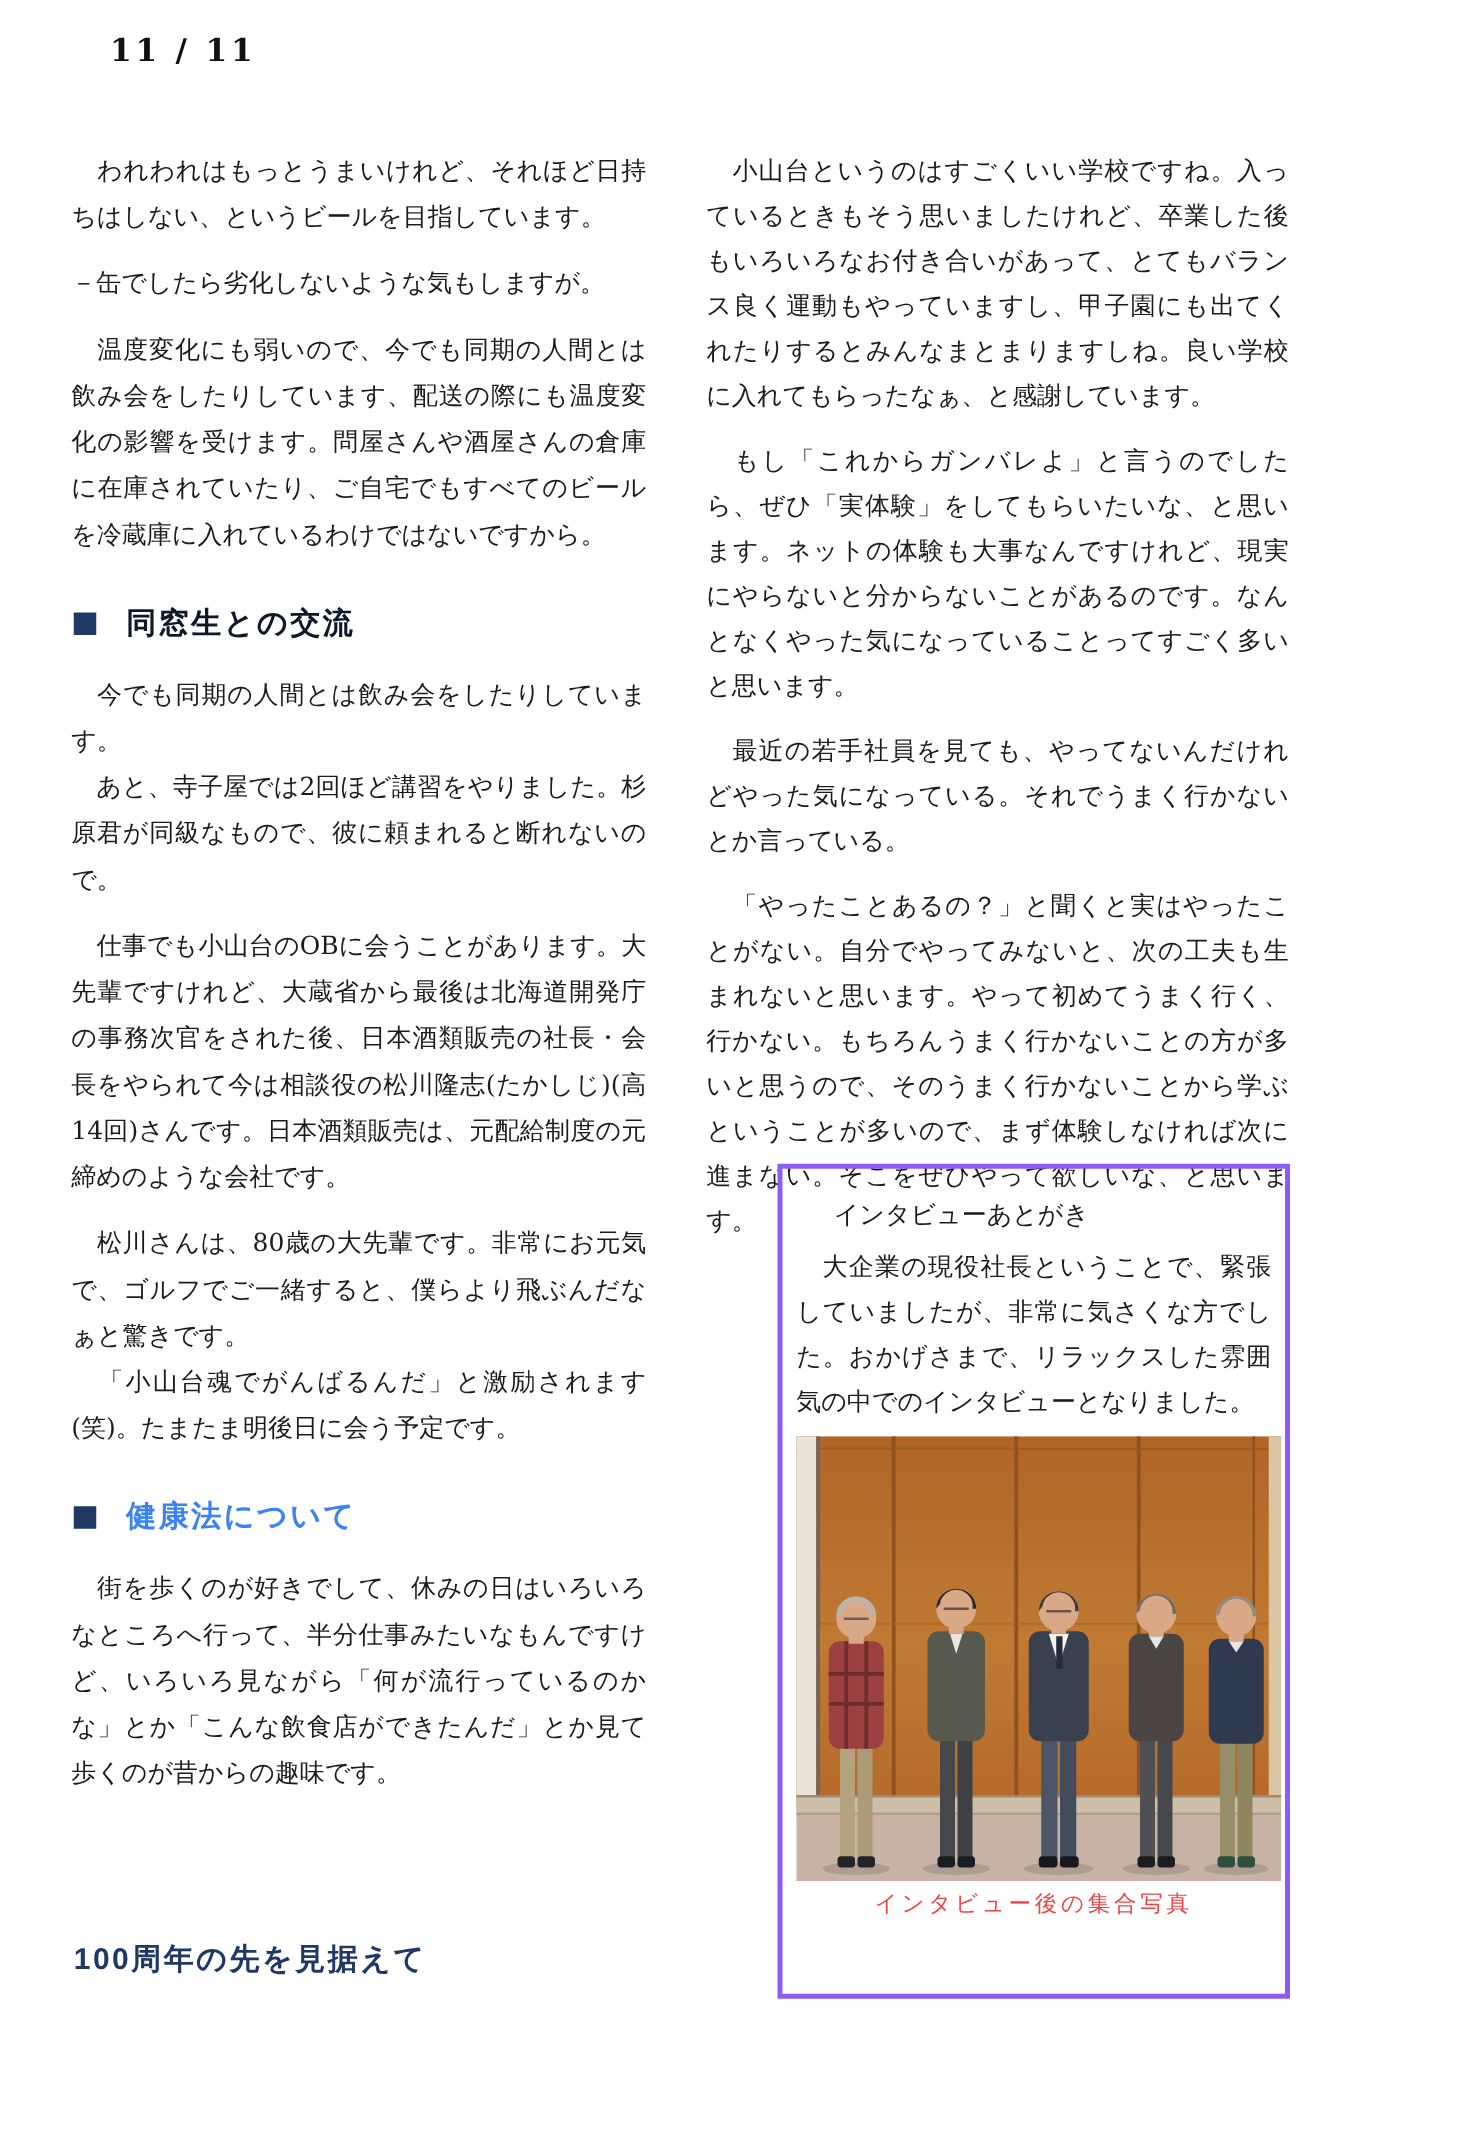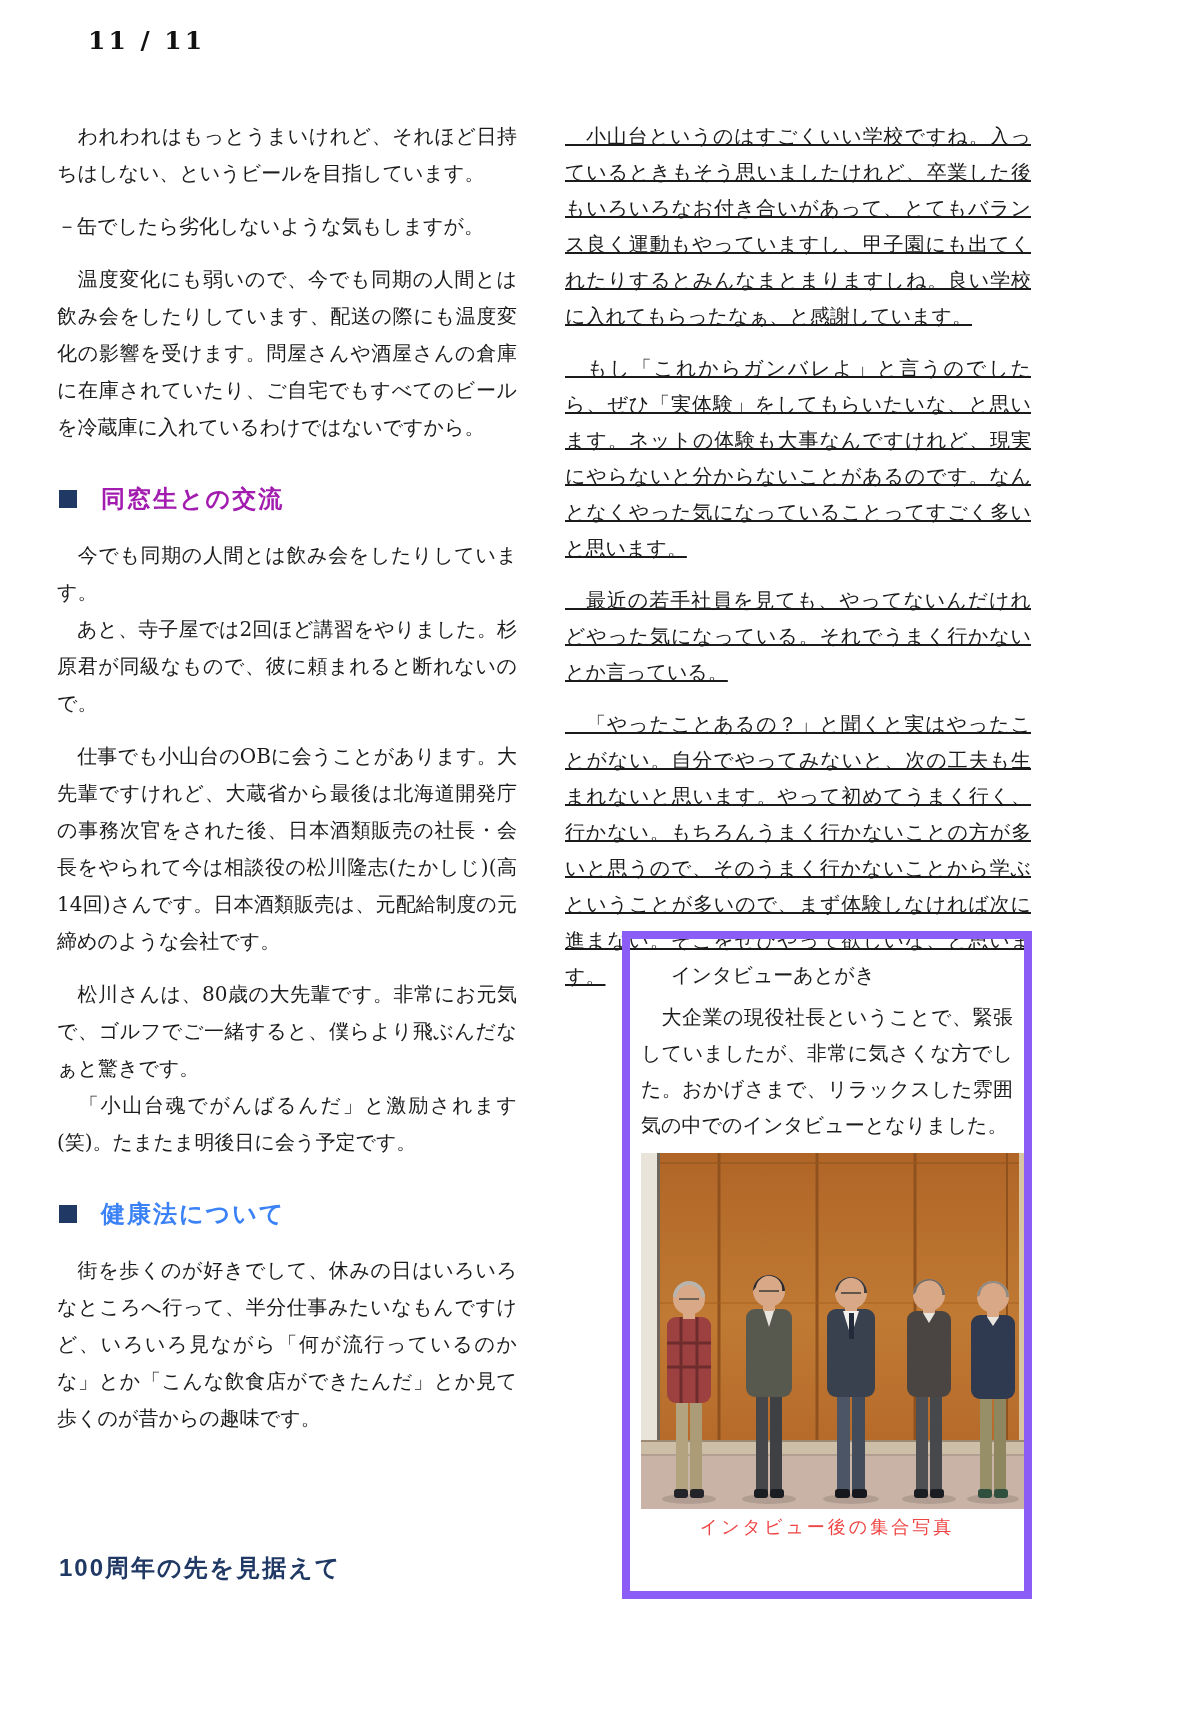--- a/index.html
+++ b/index.html
@@ -7,35 +7,35 @@
     position:relative;width:1100px;height:1719px;background:#ffffff;
     overflow:hidden;color:#1b1b1b;
     font-family:"DejaVu Serif","Liberation Serif",serif;
   }
   .page-number{
     position:absolute;left:88px;top:26px;
     font-size:25px;font-weight:bold;letter-spacing:3px;color:#111;
   }
   .col{position:absolute;top:118px;font-size:20px;line-height:37px;text-align:justify;}
   .col-left{left:57px;width:460px;}
-  .col-right{left:565px;width:466px;line-height:36px;text-decoration:underline;}
+  .col-right{left:565px;width:466px;line-height:36px;}
   p.para{margin:16px 0 0 0;}
   p.para.first{margin-top:0;}
   p.para.tight{margin-top:0;}
   .heading{
     display:flex;align-items:center;gap:24px;
     margin:34px 0 20px 2px;
     font-family:"Liberation Sans","DejaVu Sans",sans-serif;
     font-weight:bold;font-size:24px;letter-spacing:2px;
   }
   .heading.push{margin-top:112px;}
   .sq{width:18px;height:18px;flex:0 0 18px;}
   .afterword-box{
     position:absolute;left:622px;top:931px;width:410px;height:668px;
-    border:8px solid #8b5cf6;box-sizing:border-box;
+    border:4px solid #8b5cf6;box-sizing:border-box;
     padding:14px 11px 0 11px;overflow:hidden;
     font-size:20px;line-height:36px;
   }
   .box-title{margin:4px 0 6px 30px;}
   .box-body{margin:0;text-align:justify;}
   .box-date{margin:18px 0 0 0;font-size:18px;white-space:nowrap;}
   .photo{width:388px;height:356px;margin:10px auto 0 auto;}
   .photo svg{display:block;}
   .photo-caption{
     margin:6px auto 0 auto;text-align:center;
@@ -50,21 +50,21 @@
 
   <div class="page-number">11 / 11</div>
 
   <div class="col col-left">
     <p class="para first">　われわれはもっとうまいけれど、それほど日持ちはしない、というビールを目指しています。</p>
     <p class="para">－缶でしたら劣化しないような気もしますが。</p>
     <p class="para">　温度変化にも弱いので、今でも同期の人間とは飲み会をしたりしています、配送の際にも温度変化の影響を受けます。問屋さんや酒屋さんの倉庫に在庫されていたり、ご自宅でもすべてのビールを冷蔵庫に入れているわけではないですから。</p>
 
     <div class="heading">
       <span class="sq" style="background-color: rgb(31, 56, 100);"></span>
-      <span style="color: #a21caf;">同窓生との交流</span>
+      <span style="color: #0f172a;">同窓生との交流</span>
     </div>
     <p class="para first">　今でも同期の人間とは飲み会をしたりしています。</p>
     <p class="para tight">　あと、寺子屋では2回ほど講習をやりました。杉原君が同級なもので、彼に頼まれると断れないので。</p>
     <p class="para">　仕事でも小山台のOBに会うことがあります。大先輩ですけれど、大蔵省から最後は北海道開発庁の事務次官をされた後、日本酒類販売の社長・会長をやられて今は相談役の松川隆志(たかしじ)(高14回)さんです。日本酒類販売は、元配給制度の元締めのような会社です。</p>
     <p class="para">　松川さんは、80歳の大先輩です。非常にお元気で、ゴルフでご一緒すると、僕らより飛ぶんだなぁと驚きです。</p>
     <p class="para tight">　「小山台魂でがんばるんだ」と激励されます(笑)。たまたま明後日に会う予定です。</p>
 
     <div class="heading">
       <span class="sq" style="background-color: rgb(31, 56, 100);"></span>
       <span style="color: #3b82f6;">健康法について</span>

